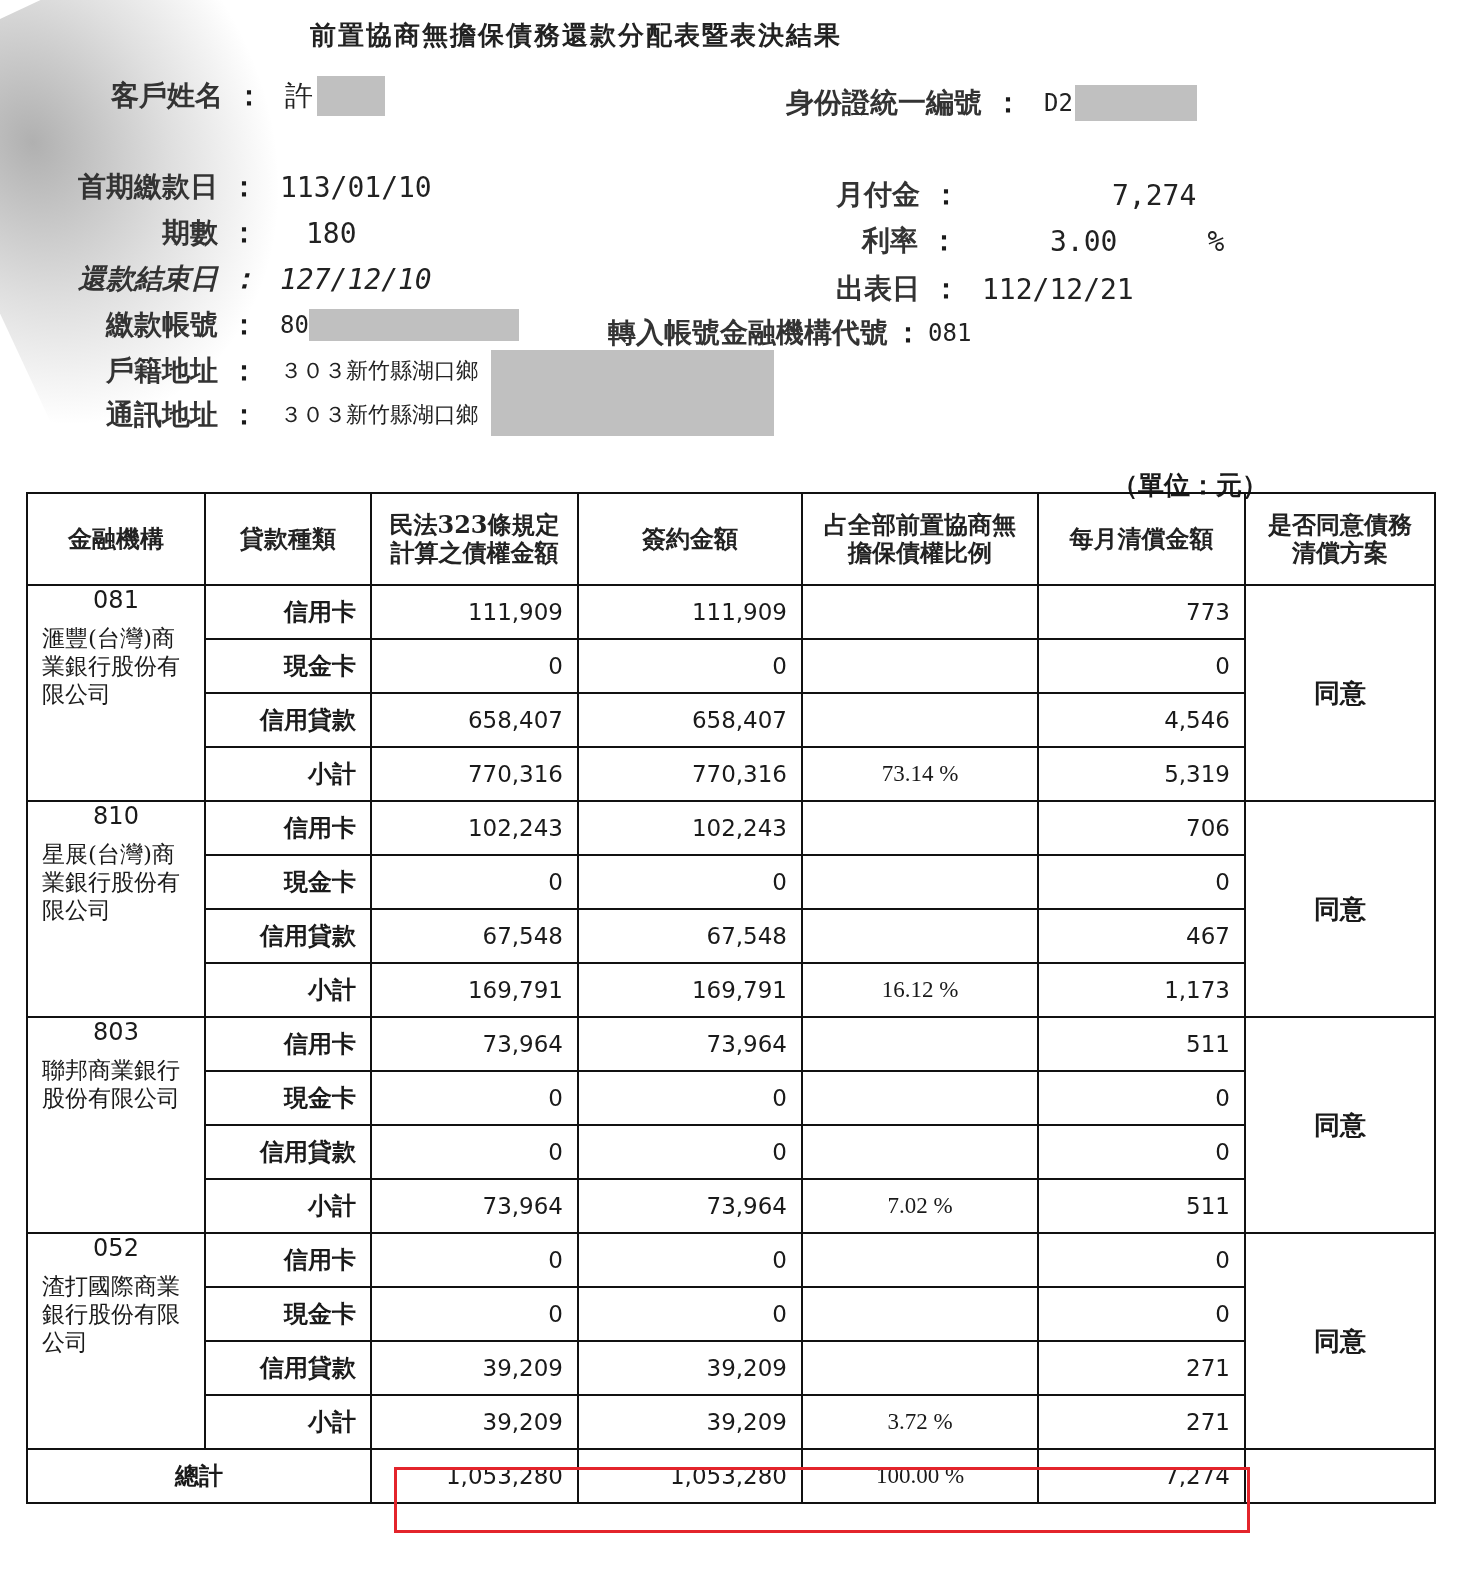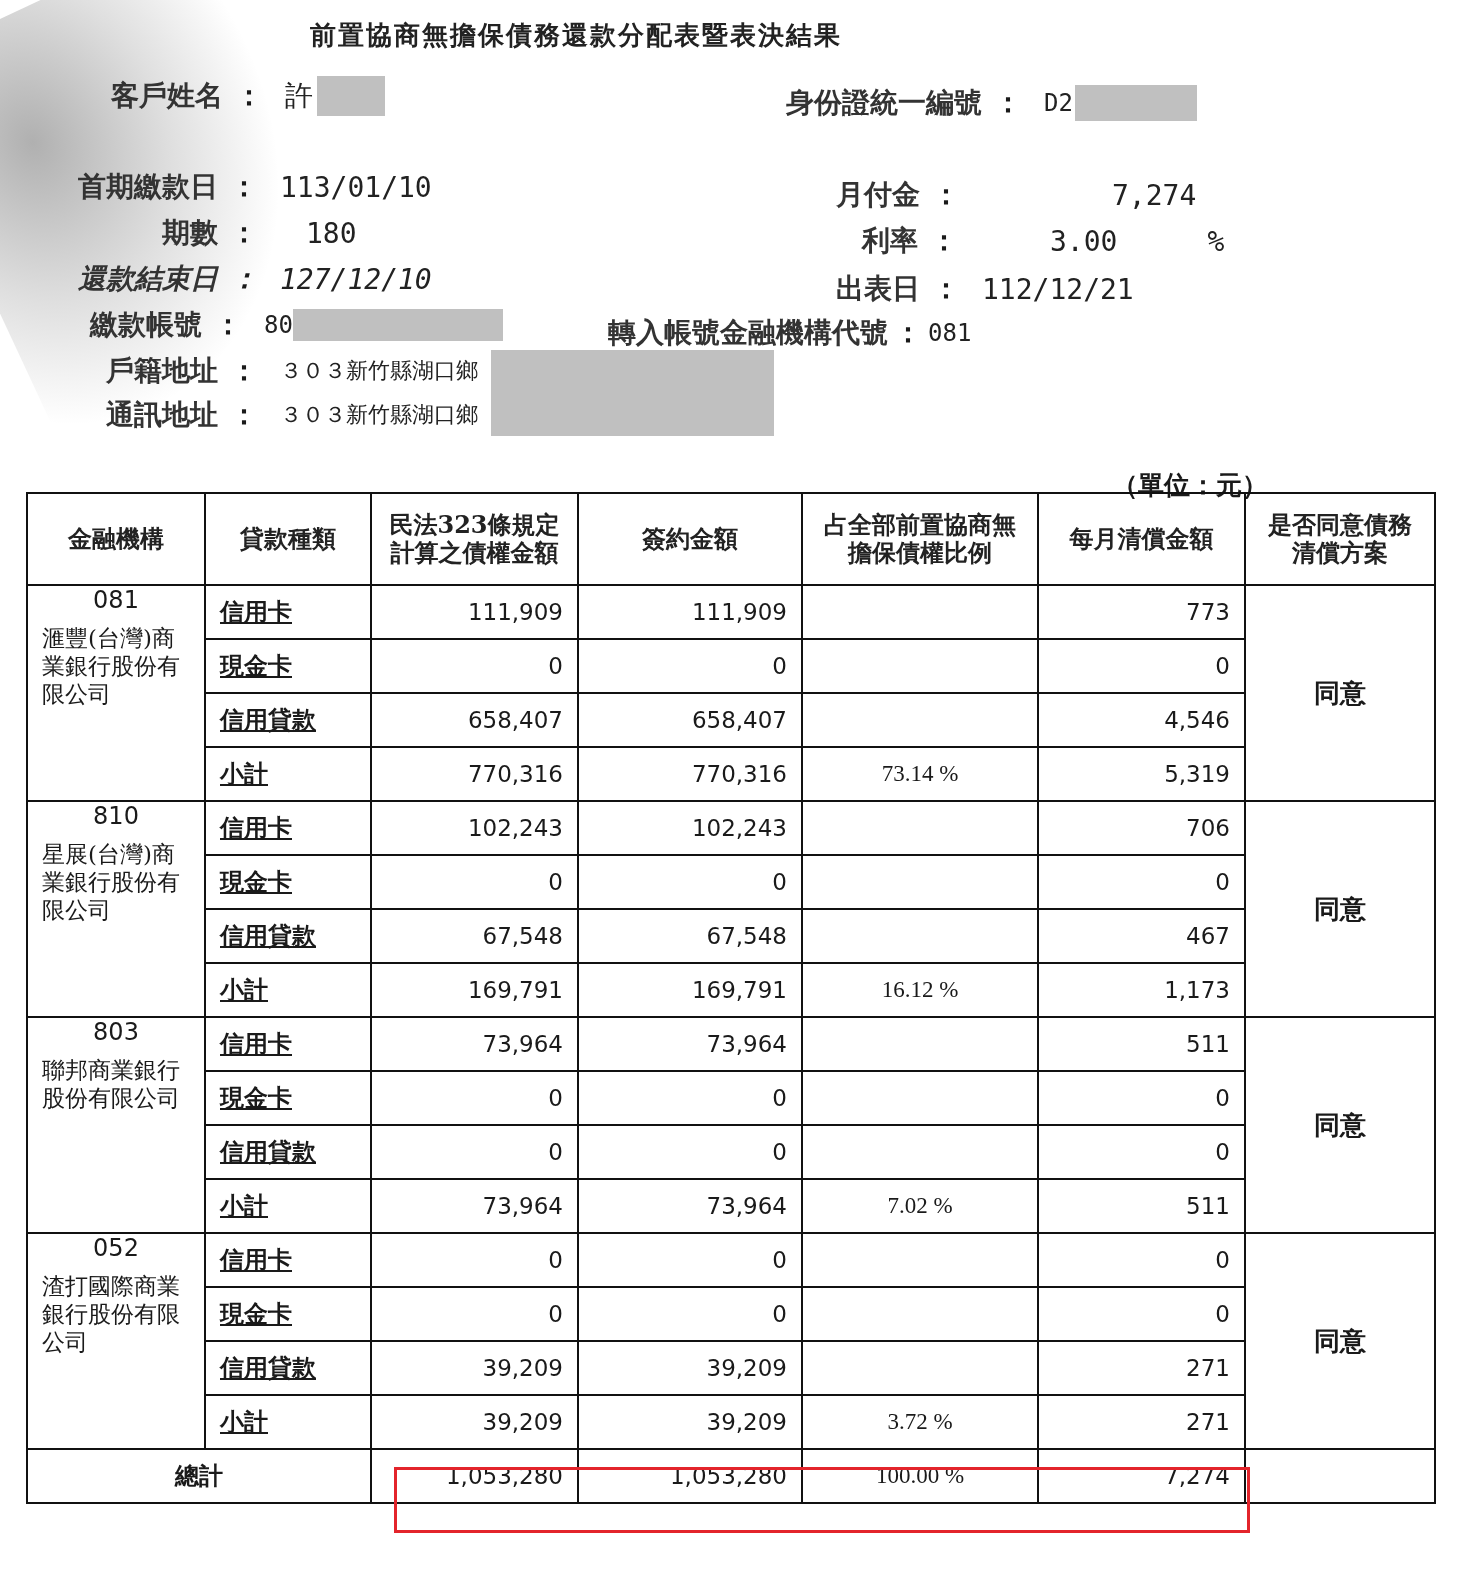--- a/index.html
+++ b/index.html
@@ -29,21 +29,21 @@
     table-layout:fixed; font-size:24px;
   }
   table.grid td, table.grid th {
     border:2px solid #111; padding:0 14px; height:52px;
   }
   table.grid th {
     font-weight:bold; font-size:24px; text-align:center; height:90px; line-height:28px; color:#222;
   }
   td.inst { vertical-align:top; padding-top:6px; font-size:23px; line-height:28px; }
   td.inst .code { display:block; text-align:center; font-family:"DejaVu Sans", sans-serif; font-size:24px; margin-bottom:10px; }
-  td.type { text-align:left; font-weight:bold; font-size:24px;text-decoration:underline; }
+  td.type { text-align:right; font-weight:bold; font-size:24px; }
   td.num { text-align:right; font-family:"DejaVu Sans", sans-serif; font-size:23px; }
   td.pct { text-align:center; font-family:Liberation Serif, serif; font-size:23px; }
   td.agree { text-align:center; font-weight:bold; font-size:26px; }
   td.total-lbl { text-align:center; font-weight:bold; font-size:24px; height:66px;border-radius:22px; }
   .hl { position:absolute; left:394px; top:1467px; width:850px; height:60px; border:3px solid #e3242b; pointer-events:none; }
 </style>
 </head>
 <body>
 
 <div class="speckle"></div>
@@ -65,21 +65,21 @@
 <div class="field" style="left:40px;top:214px;">
   <span class="lbl" style="width:178px">期數</span>
   <span class="colon">：</span>
   <span class="val" style="margin-left:26px">180</span>
 </div>
 <div class="field" style="left:40px;top:260px;font-style:italic;">
   <span class="lbl" style="width:178px">還款結束日</span>
   <span class="colon">：</span>
   <span class="val">127/12/10</span>
 </div>
-<div class="field" style="left:24px;top:306px;">
+<div class="field" style="left:40px;top:306px;">
   <span class="lbl" style="width:178px">繳款帳號</span>
   <span class="colon">：</span>
   <span class="val" style="font-size:24px">80</span>
   <span class="redact" style="width:210px;height:32px"></span>
 </div>
 <div class="field" style="left:40px;top:352px;">
   <span class="lbl" style="width:178px">戶籍地址</span>
   <span class="colon">：</span>
   <span class="val" style="font-family:'DejaVu Serif',serif;font-size:22px">３０３新竹縣湖口鄉</span>
 </div>

